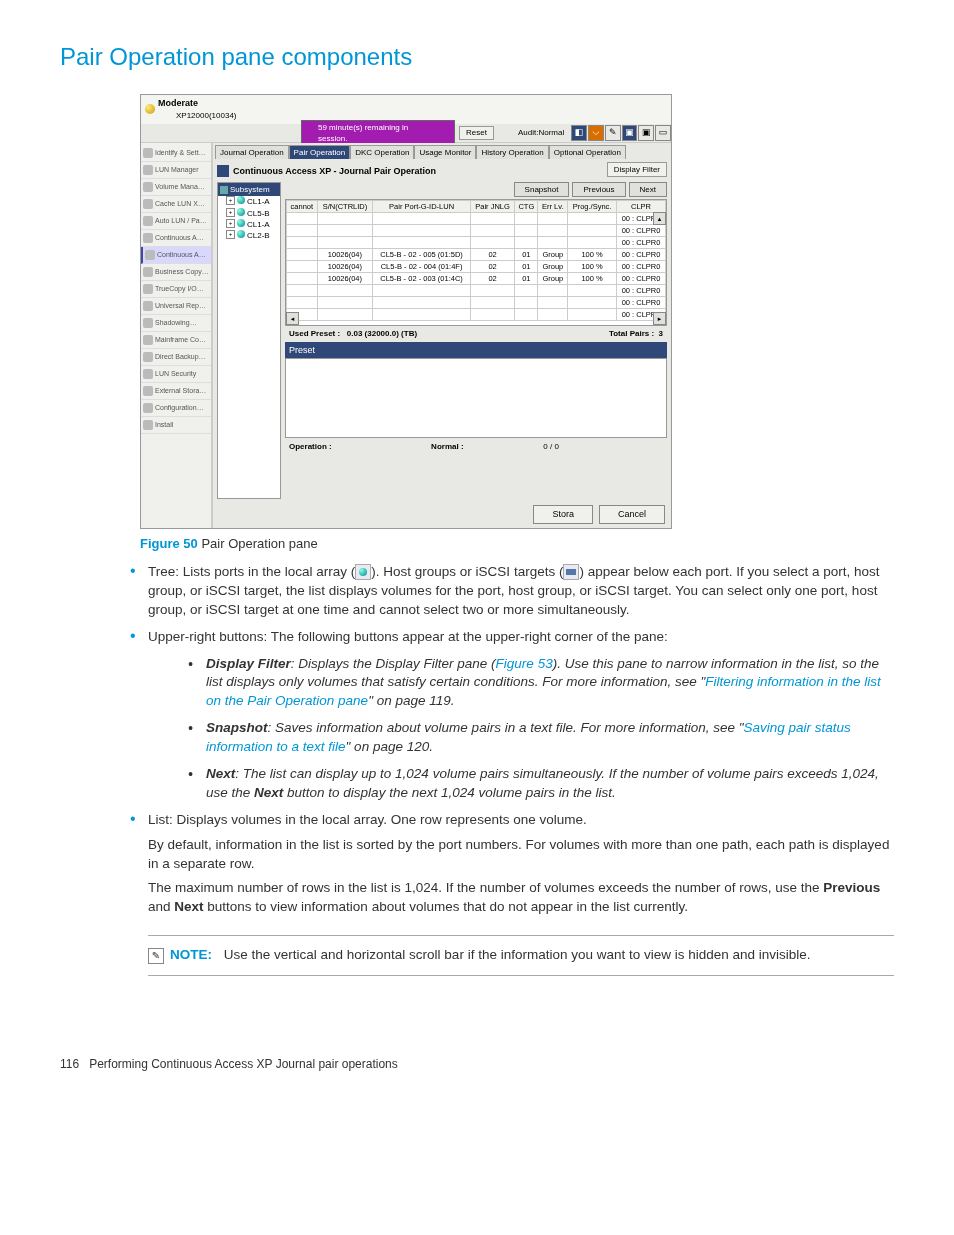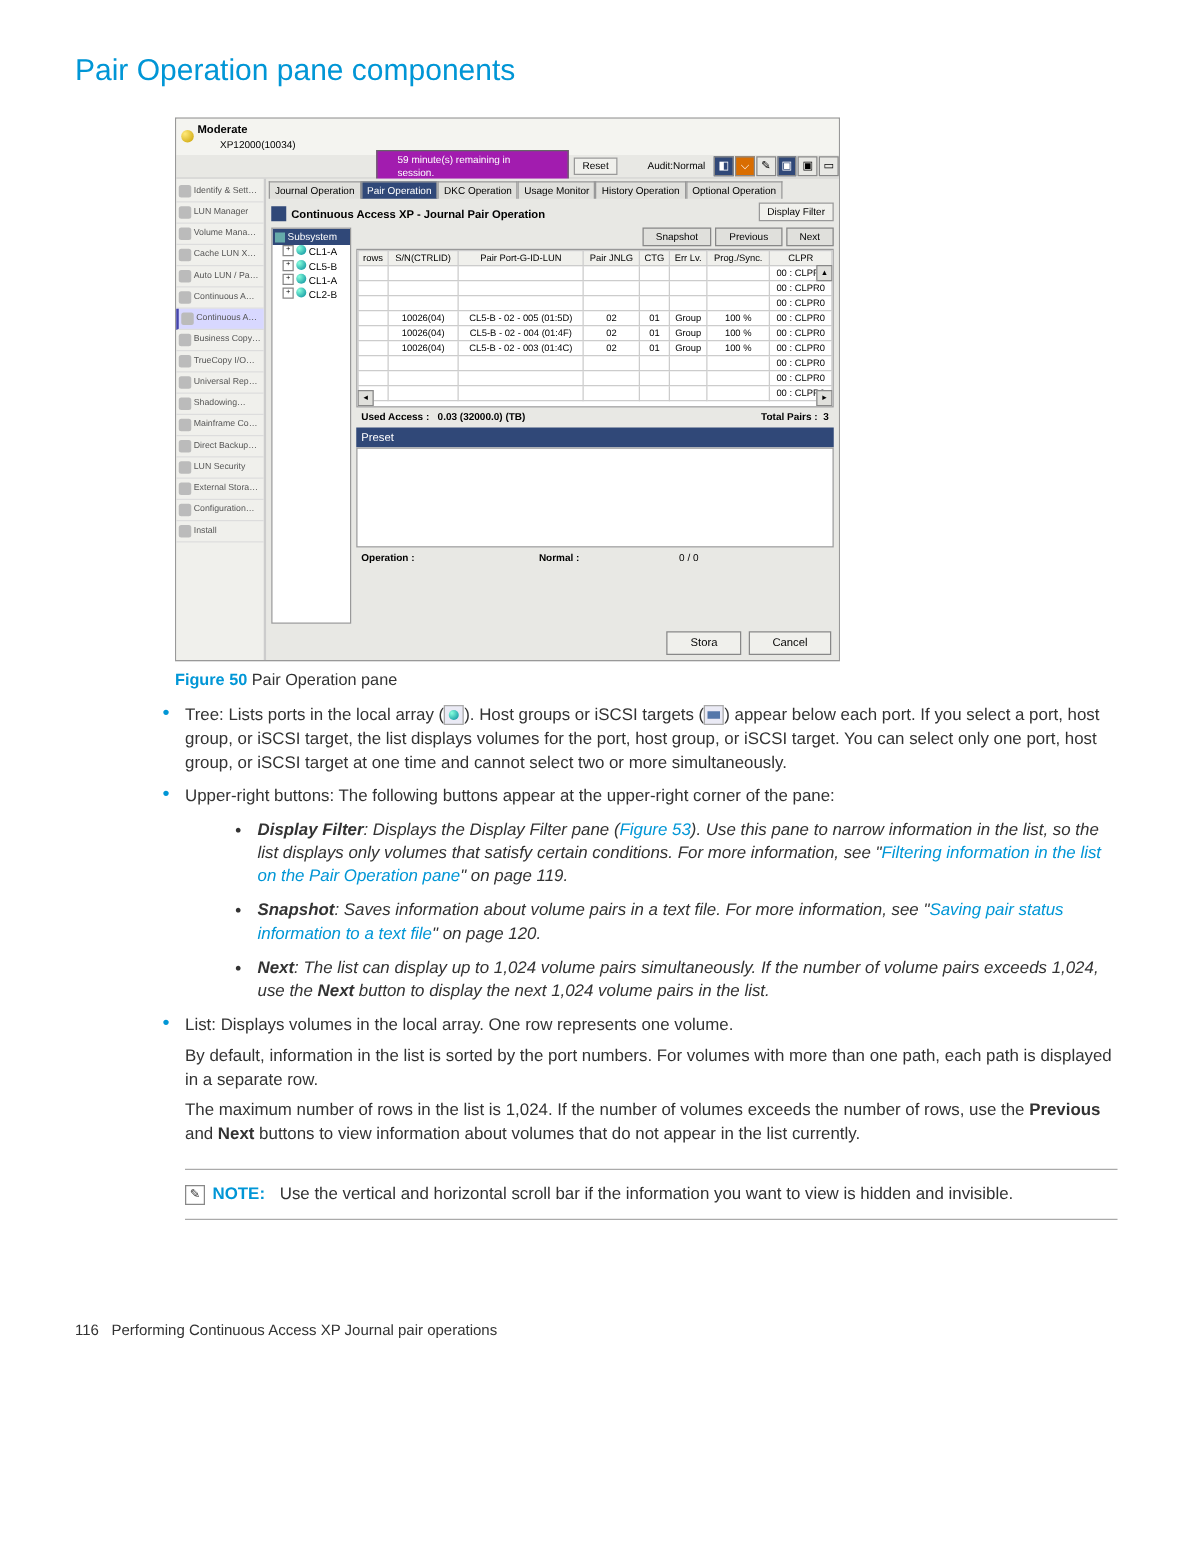--- a/index.html
+++ b/index.html
@@ -505,21 +505,21 @@
           <div class="right-col">
             <div class="right-buttons">
               <span class="btn">Snapshot</span>
               <span class="btn">Previous</span>
               <span class="btn">Next</span>
             </div>
             <div class="table-wrap">
               <table class="data-table">
                 <thead>
                     <tr id="thead-row">
-                      <th>rows</th>
+                      <th>cannot</th>
                       <th>S/N(CTRLID)</th>
                       <th>Pair Port-G-ID-LUN</th>
                       <th>Pair JNLG</th>
                       <th>CTG</th>
                       <th>Err Lv.</th>
                       <th>Prog./Sync.</th>
                       <th>CLPR</th>
                     </tr>
                   </thead>
                 <tbody id="tbody">
@@ -613,21 +613,21 @@
                       <td></td>
                       <td>00 : CLPR0</td>
                     </tr>
                   </tbody>
               </table>
               <div class="scroll-arrow" style="right:0;top:12px">▴</div>
               <div class="scroll-arrow" style="left:0;bottom:0">◂</div>
               <div class="scroll-arrow" style="right:0;bottom:0">▸</div>
             </div>
             <div class="volume-row">
-              <span><span>Used Access :</span>&nbsp;&nbsp;&nbsp;<span>0.03 (32000.0) (TB)</span></span>
+              <span><span>Used Preset :</span>&nbsp;&nbsp;&nbsp;<span>0.03 (32000.0) (TB)</span></span>
               <span><span>Total Pairs :</span>&nbsp;&nbsp;<span>3</span></span>
             </div>
             <div class="preset-header">Preset</div>
             <div class="preset-area"></div>
             <div class="op-row">
               <span style="flex:0 0 38%"><span class="label">Operation :</span></span>
               <span style="flex:0 0 30%"><span class="label">Normal :</span></span>
               <span>0 / 0</span>
             </div>
           </div>

